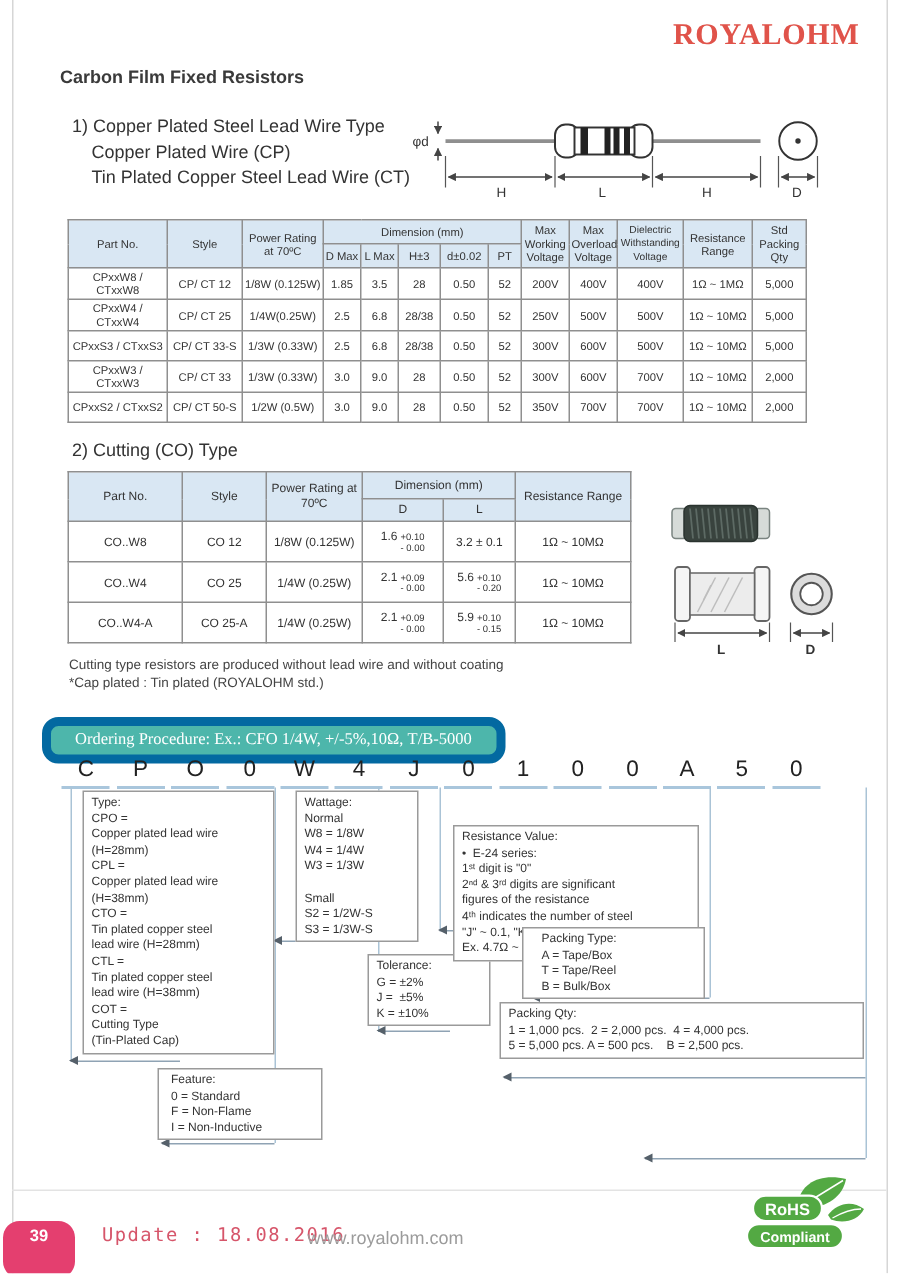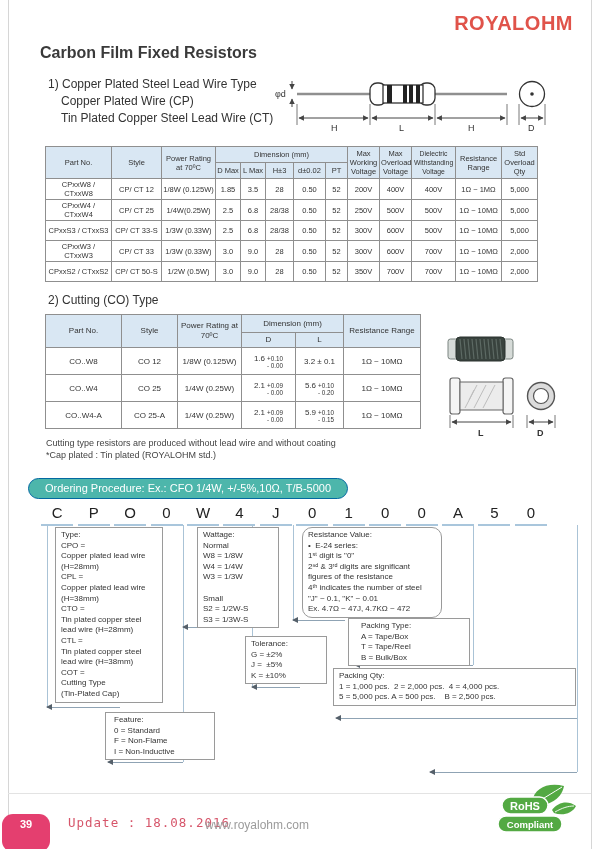--- a/index.html
+++ b/index.html
@@ -5,22 +5,22 @@
   * { margin:0; padding:0; box-sizing:border-box; }
   html,body { background:#fff; }
   body { font-family:"Liberation Sans","DejaVu Sans",sans-serif; color:#333; }
   .page { position:relative; width:600px; height:849px; background:#fff; overflow:hidden; }
 
   .edge { position:absolute; background:#d6d6d6; }
   .edge.left  { left:8px; top:0; width:1px; height:849px; }
   .edge.right { left:591px; top:0; width:1px; height:849px; }
   .footer-rule { position:absolute; left:8px; top:793px; width:583px; height:1px; background:#e3e3e3; }
 
-  .logo { position:absolute; top:12px; right:27px; font-size:20px; font-weight:bold; letter-spacing:.5px; color:#e0534a; }
-  .page-title { position:absolute; left:40px; top:44px; font-size:16px; font-weight:600; color:#3a3a3a; }
+  .logo { position:absolute; top:12px; right:27px; font-size:20px; font-weight:bold; letter-spacing:.5px; color:#e0534a;font-family:Liberation Serif, serif; }
+  .page-title { position:absolute; left:40px; top:44px; font-size:12px; font-weight:600; color:#3a3a3a; }
   .sec1 { position:absolute; left:48px; top:76px; font-size:12px; line-height:17px; color:#333; }
   .sec1 .ind { padding-left:13px; }
   .sec2-title { position:absolute; left:48px; top:293px; font-size:12px; color:#333; }
 
   svg text { font-family:"Liberation Sans","DejaVu Sans",sans-serif; }
 
   
   table { border-collapse:collapse; table-layout:fixed; background:#fff; }
   th, td { border:1px solid #8f8f8f; text-align:center; vertical-align:middle; color:#333; }
   th { background:#d9e7f3; font-weight:normal; font-size:7.5px; line-height:9px; padding:2px 1px; }
@@ -31,34 +31,34 @@
   .t2 th { font-size:8px; line-height:10px; }
   .t2 td { font-size:8px; }
   .t2 tbody tr { height:27px; }
   .t2 thead tr.grp { height:18px; }
   .tv { font-size:8px; }
   .ts { display:inline-flex; flex-direction:column; font-size:6.3px; line-height:7px; text-align:left; margin-left:2px; font-style:normal; }
   .ts i { font-style:normal; }
 
   .notes { position:absolute; left:46px; top:437px; font-size:9px; line-height:12px; color:#444; }
 
-  .pill { position:absolute; left:28px; top:478px; background:#4db6ab; border:1px solid #0369a1; border-radius:11px;
-          color:#fff; font-size:11px; padding:3px 16px 4px; }
+  .pill { position:absolute; left:28px; top:478px; background:#4db6ab; border:6px solid #0369a1; border-radius:11px;
+          color:#fff; font-size:11px; padding:3px 16px 4px;font-family:Liberation Serif, serif; }
 
   .code-row { position:absolute; left:39px; top:504px; display:flex; }
   .code-cell { width:36.45px; text-align:center; }
   .code-ch { display:block; font-size:15px; color:#222; }
   .code-ul { display:block; width:32px; height:2px; background:#a9c6dc; margin:3px auto 0; }
 
   .bx { position:absolute; border:1px solid #9a9a9a; background:#fff; padding:2px 5px; }
   .bx-line { font-size:8px; line-height:10.6px; min-height:10.6px; white-space:pre; color:#333; }
-  .bx-type      { left:55px;  top:527px; width:108px; }
+  .bx-type      { left:55px;  top:527px; width:128px; }
   .bx-wattage   { left:197px; top:527px; width:82px;  }
   .bx-tolerance { left:245px; top:636px; width:82px;  }
-  .bx-resist    { left:302px; top:527px; width:140px;border-radius:10px; }
+  .bx-resist    { left:302px; top:550px; width:164px; }
   .bx-ptype     { left:348px; top:618px; width:122px; padding-left:12px; }
   .bx-pqty      { left:333px; top:668px; width:243px; }
   .bx-feature   { left:105px; top:712px; width:110px; padding-left:8px; }
   .bx-addl      { left:425px; top:734px; width:140px; }
 
   .vline { position:absolute; width:1px; background:#aac3d6; }
   .tail  { position:absolute; height:1px; background:#8fa3b4; }
   .tail::before { content:""; position:absolute; left:-1px; top:-3px; width:0; height:0;
                   border-top:3.5px solid transparent; border-bottom:3.5px solid transparent; border-right:6px solid #55606a; }
 
@@ -147,21 +147,21 @@
     <thead>
       <tr>
         <th rowspan="2">Part No.</th>
         <th rowspan="2">Style</th>
         <th rowspan="2">Power Rating at 70ºC</th>
         <th colspan="5">Dimension (mm)</th>
         <th rowspan="2">Max Working Voltage</th>
         <th rowspan="2">Max Overload Voltage</th>
         <th rowspan="2" style="font-size:6.8px">Dielectric Withstanding Voltage</th>
         <th rowspan="2">Resistance Range</th>
-        <th rowspan="2">Std Overload Qty</th>
+        <th rowspan="2">Std Packing Qty</th>
       </tr>
       <tr>
         <th>D Max</th>
         <th>L Max</th>
         <th>H±3</th>
         <th>d±0.02</th>
         <th>PT</th>
       </tr>
     </thead>
     <tbody>

